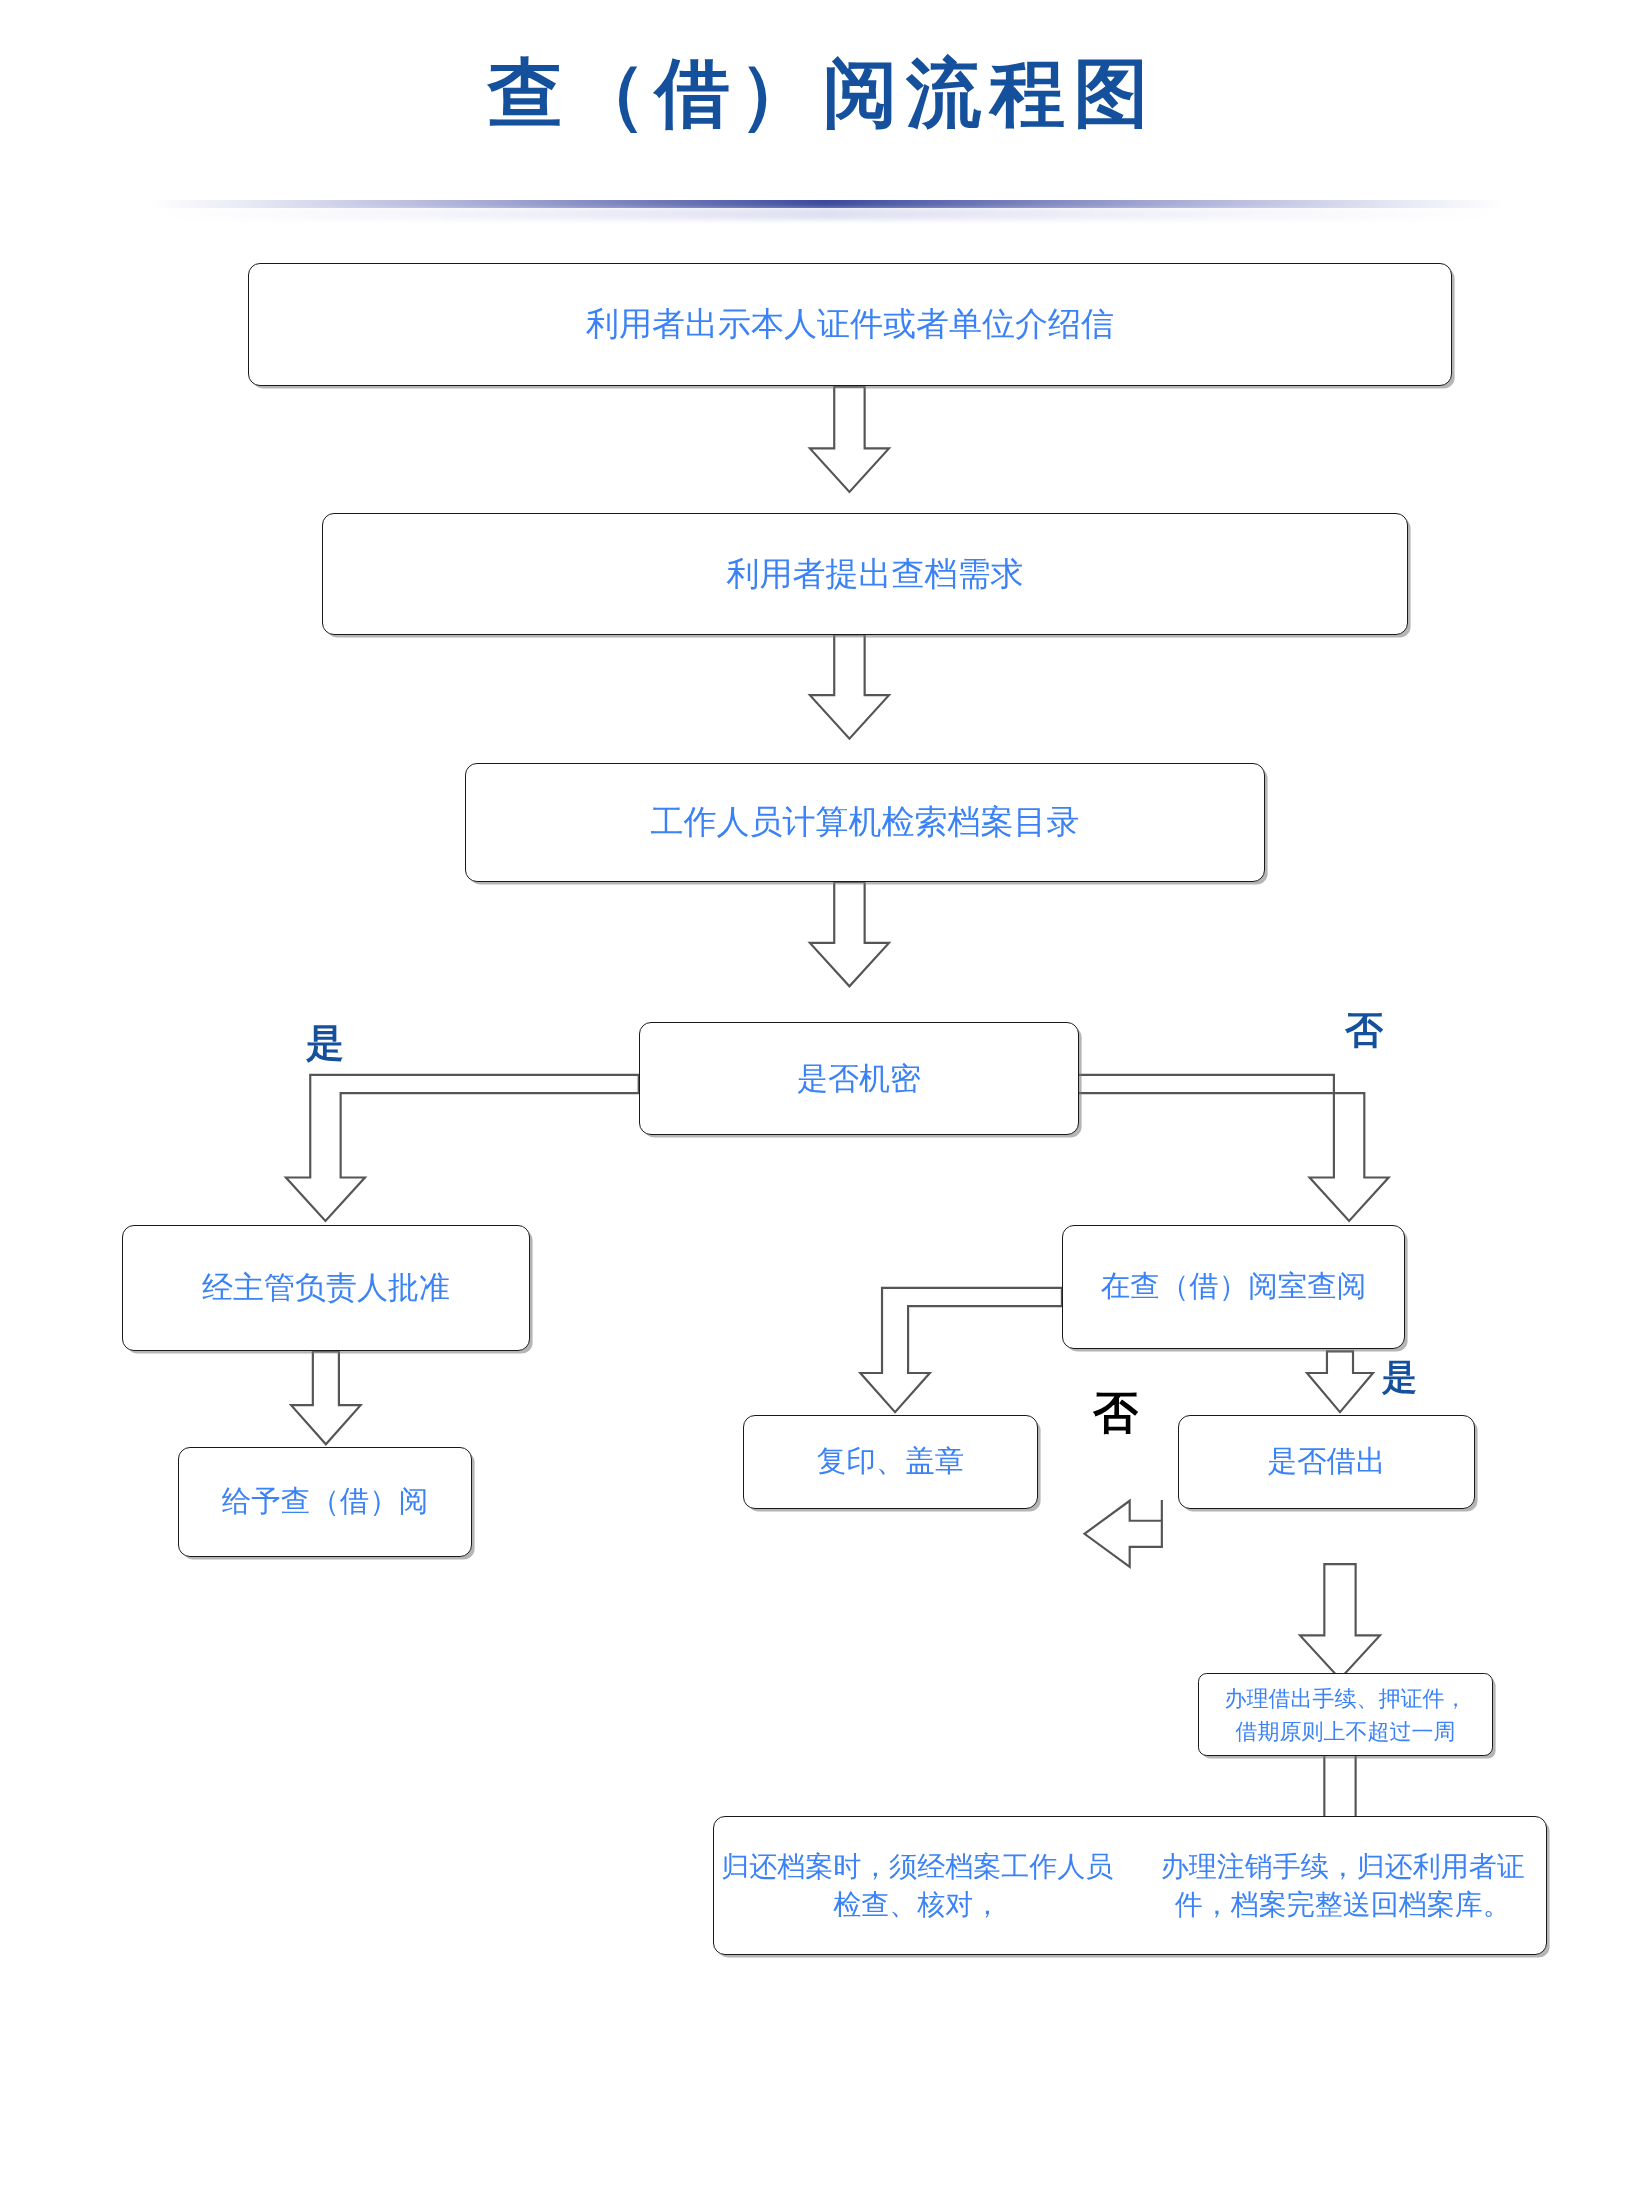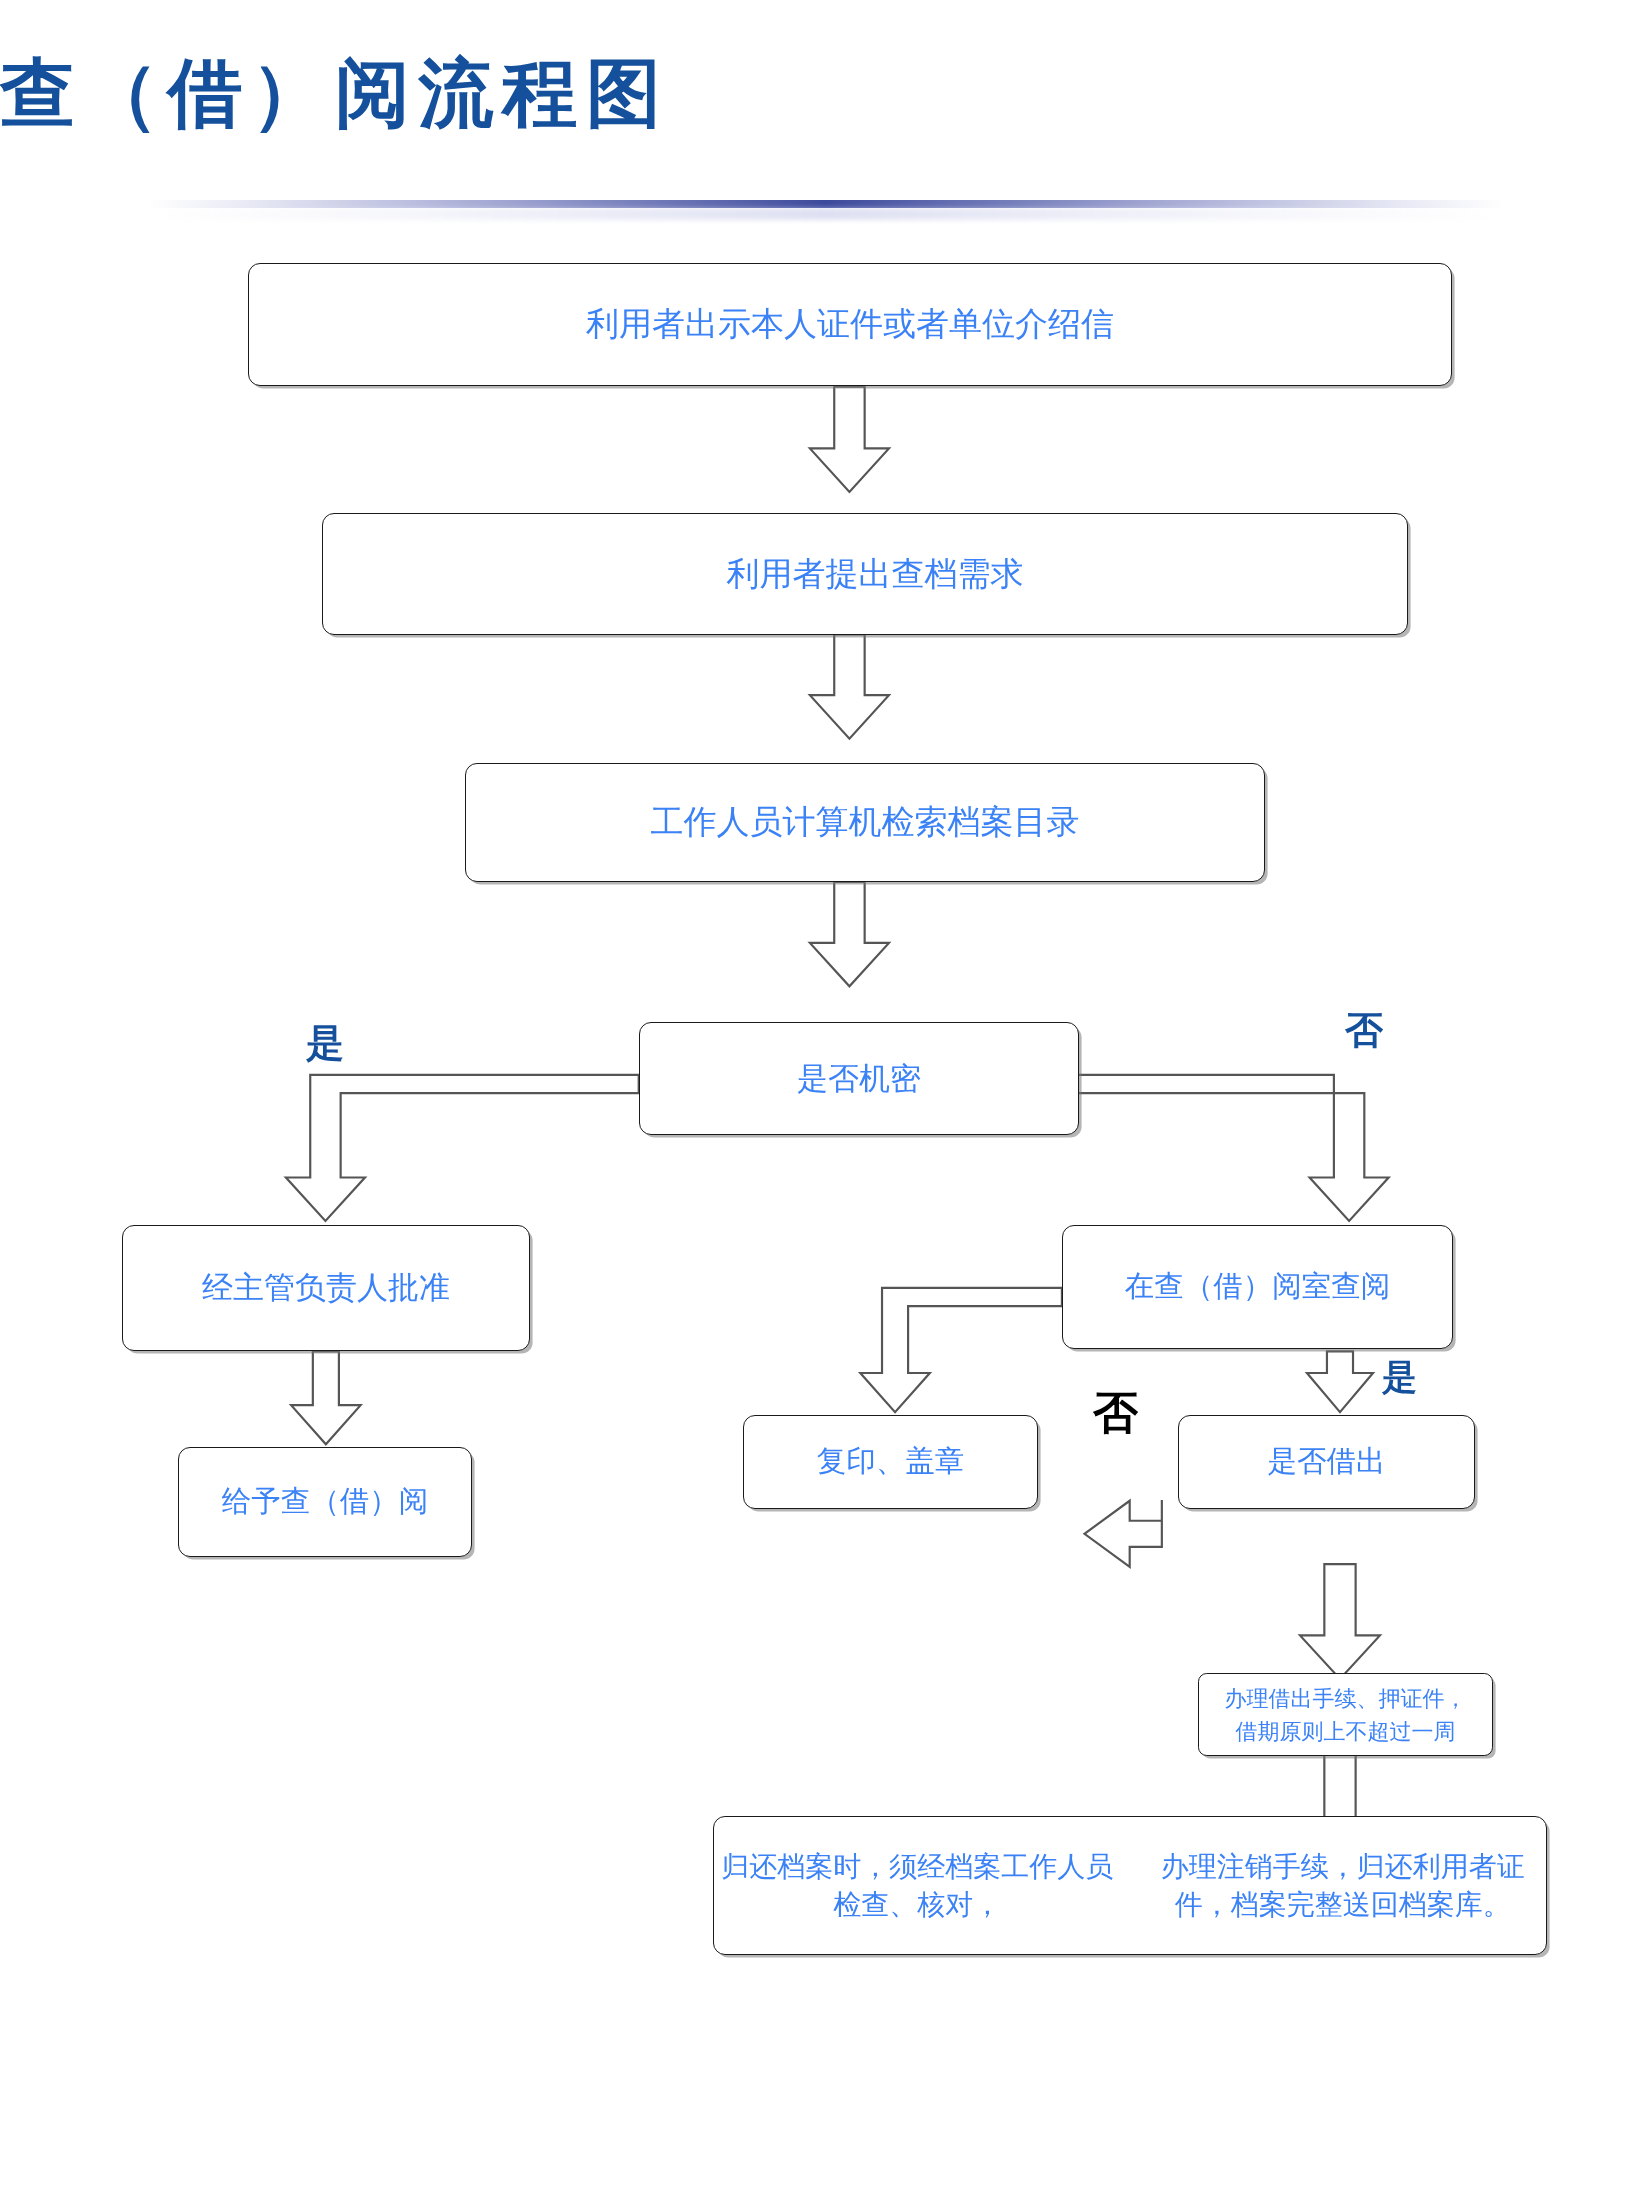--- a/index.html
+++ b/index.html
@@ -18,20 +18,21 @@
     background: #ffffff;
     overflow: hidden;
   }
 
   
   .title {
     position: absolute;
     left: 0;
     top: 52px;
     width: 1645px;
+    text-align: center;
     font-size: 75px;
     font-weight: bold;
     color: #14509B;
     letter-spacing: 8.7px;
     line-height: 1.1;
     white-space: nowrap;
   }
   .title-divider {
     position: absolute;
     left: 148px;
@@ -163,21 +164,21 @@
   <div class="branch-label" style="left:1345px; top:1011px;">否</div>
 
   <div class="box b-sz-lg" style="left:122px; top:1225px; width:408px; height:126px;">
     <span>经主管负责人批准</span>
   </div>
 
   <div class="box b-sz-md" style="left:178px; top:1447px; width:294px; height:110px;">
     <span>给予查（借）阅</span>
   </div>
 
-  <div class="box b-sz-md" style="left:1062px; top:1225px; width:391px; height:124px;">
+  <div class="box b-sz-md" style="left:1062px; top:1225px; width:343px; height:124px;">
     <span>在查（借）阅室查阅</span>
   </div>
 
   <div class="branch-label" style="left:1382px; top:1360px; font-size:35px;">是</div>
 
   <div class="box b-sz-md" style="left:743px; top:1415px; width:295px; height:94px;">
     <span>复印、盖章</span>
   </div>
 
   <div class="branch-label dark" style="left:1093px; top:1390px; font-size:45px;">否</div>

